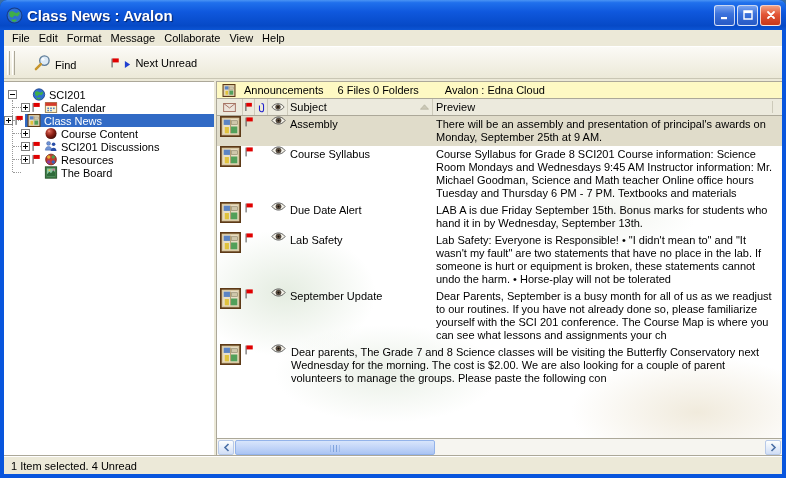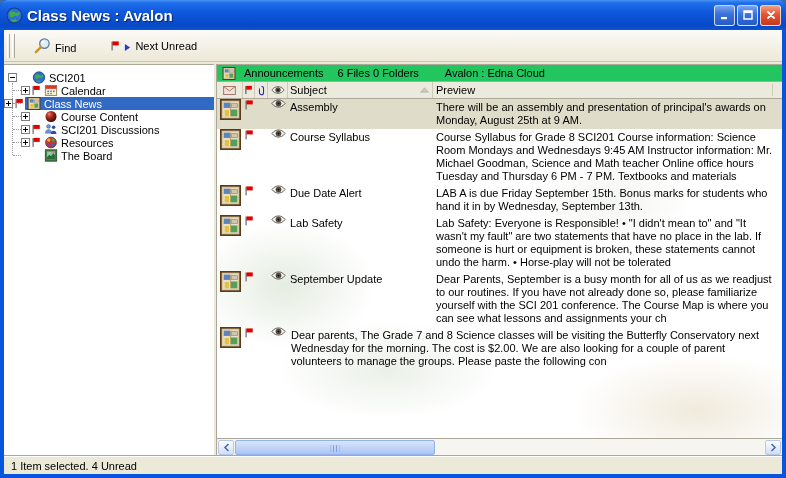--- a/index.html
+++ b/index.html
@@ -52,21 +52,21 @@
   .tflag { width:12px; flex:0 0 12px; display:flex; align-items:center; justify-content:center; }
   .tflag svg { width:10px; height:11px; }
   .ticon { width:16px; height:13px; flex:0 0 16px; display:flex; align-items:center; justify-content:center; }
   .ticon svg { width:14px; height:13px; }
   .tsel { display:flex; align-items:center; flex:1; height:13px; padding-left:1px; }
   .tsel.on { background:#316ac5; color:#fff; }
   .tlabel { padding:0 2px; }
   .connector { position:absolute; z-index:1; }
 
   
-  .info-bar { height:17px; flex:0 0 17px; background:#22c55e; border-bottom:1px solid #aca899;
+  .info-bar { height:17px; flex:0 0 17px; background:#fef9c3; border-bottom:1px solid #aca899;
     display:flex; align-items:center; padding-left:5px; white-space:nowrap; overflow:hidden; }
   .info-bar .icon { width:14px; height:13px; margin-right:8px; display:inline-flex; }
   .info-bar .icon svg { width:14px; height:13px; }
   .ib-name { margin-right:14px; }
   .ib-counts { margin-right:26px; }
 
   
   .col-header { height:17px; flex:0 0 17px; background:#eceadd; border-bottom:1px solid #aca899;
     display:flex; align-items:stretch; overflow:hidden; }
   .hc { display:flex; align-items:center; justify-content:center; border-right:1px solid #cdcaba; }
@@ -150,20 +150,29 @@
     </div>
     <div class="winbtn close">
       <svg viewBox="0 0 12 12">
           <path d="M3 3l6 6M9 3l-6 6" stroke="#fff" stroke-width="1.8" stroke-linecap="round"></path>
         </svg>
     </div>
   </div>
 
   <div class="body-wrap">
 
+    <div class="menubar" id="menubar">
+        <span class="menu-item">File</span>
+        <span class="menu-item">Edit</span>
+        <span class="menu-item">Format</span>
+        <span class="menu-item">Message</span>
+        <span class="menu-item">Collaborate</span>
+        <span class="menu-item">View</span>
+        <span class="menu-item">Help</span>
+      </div>
 
     <div class="toolbar">
       <span class="grip"></span>
       <span class="grip"></span>
       <div class="tool-btn find-btn">
         <span class="icon">
             <svg viewBox="0 0 18 18" width="17" height="17">
               <circle cx="11" cy="7" r="5" fill="#dceaf7" stroke="#5f7d99" stroke-width="1.4"></circle>
               <circle cx="9.5" cy="5.5" r="1.6" fill="#fff" opacity="0.85"></circle>
               <path d="M7.3 10.7L2 16" stroke="#c8962e" stroke-width="2.6" stroke-linecap="round"></path>
@@ -446,21 +455,21 @@
               </span>
               <span class="mc mc-clip"></span>
               <span class="mc mc-eye">
                 <svg viewBox="0 0 16 9" width="100%" height="100%">
                   <path d="M1 4.5C3.2 1.4 6 .7 8 .7s4.8.7 7 3.8C12.8 7.6 10 8.3 8 8.3S3.2 7.6 1 4.5z" fill="#f5f2e8" stroke="#333" stroke-width="0.8"></path>
                   <circle cx="8" cy="4.5" r="2.7" fill="#6b5640" stroke="#222" stroke-width="0.7"></circle>
                   <circle cx="8" cy="4.5" r="1.2" fill="#111"></circle>
                 </svg>
               </span>
               <span class="mc mc-subject">Assembly</span>
-              <span class="mc mc-preview">There will be an assembly and presentation of principal's awards on Monday, August 25th at 9 AM.</span>
+              <span class="mc mc-preview">There will be an assembly and presentation of principal's awards on Monday, September 25th at 9 AM.</span>
             </div>
             <div class="msg-row">
               <span class="mc mc-icon">
                 <svg viewBox="0 0 20 20" width="100%" height="100%">
                   <rect x="0.8" y="0.8" width="18.4" height="18.4" fill="#d9c9a3" stroke="#5d3a17" stroke-width="1.6"></rect>
                   <rect x="3" y="3" width="14" height="14" fill="#e9e0c9"></rect>
                   <rect x="3.5" y="3.5" width="6" height="5" fill="#5b84c4"></rect>
                   <rect x="11" y="4.5" width="5.5" height="3.5" fill="#cfc7ab" stroke="#8c8468" stroke-width="0.6"></rect>
                   <rect x="4.5" y="10.5" width="4" height="6" fill="#e0c23c"></rect>
                   <rect x="10.5" y="10" width="6" height="6.5" fill="#52a05a"></rect>

